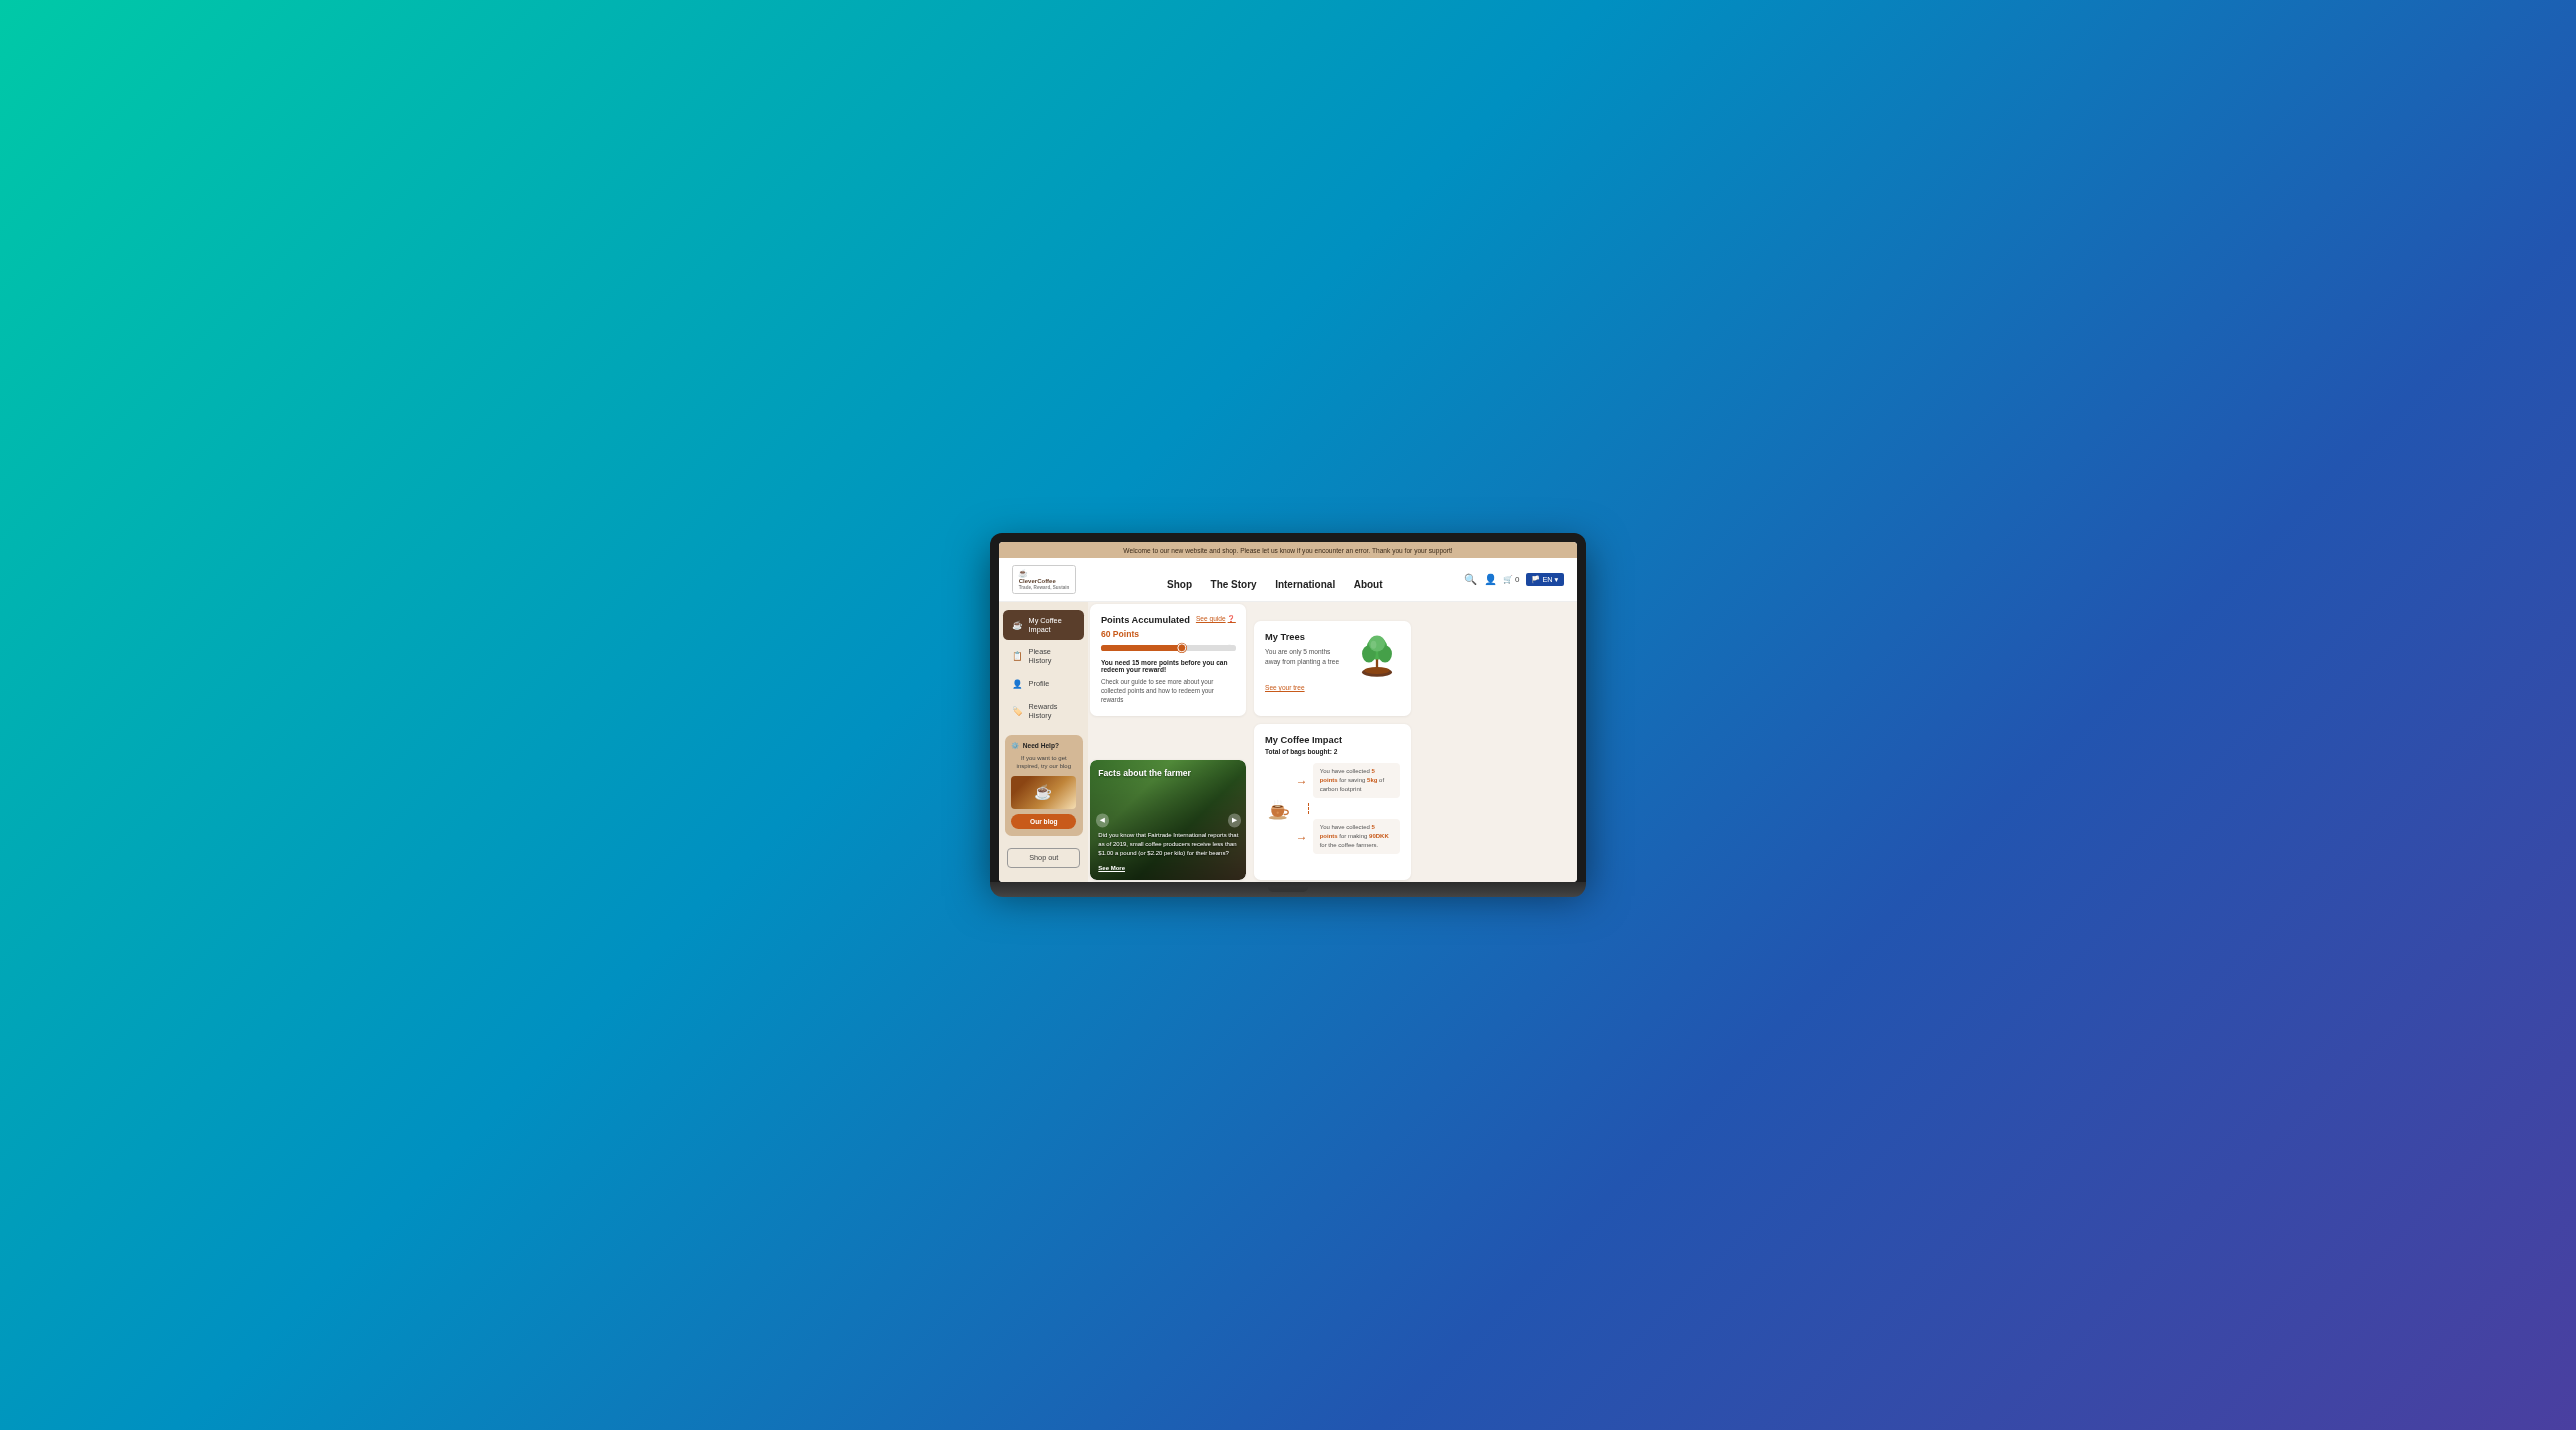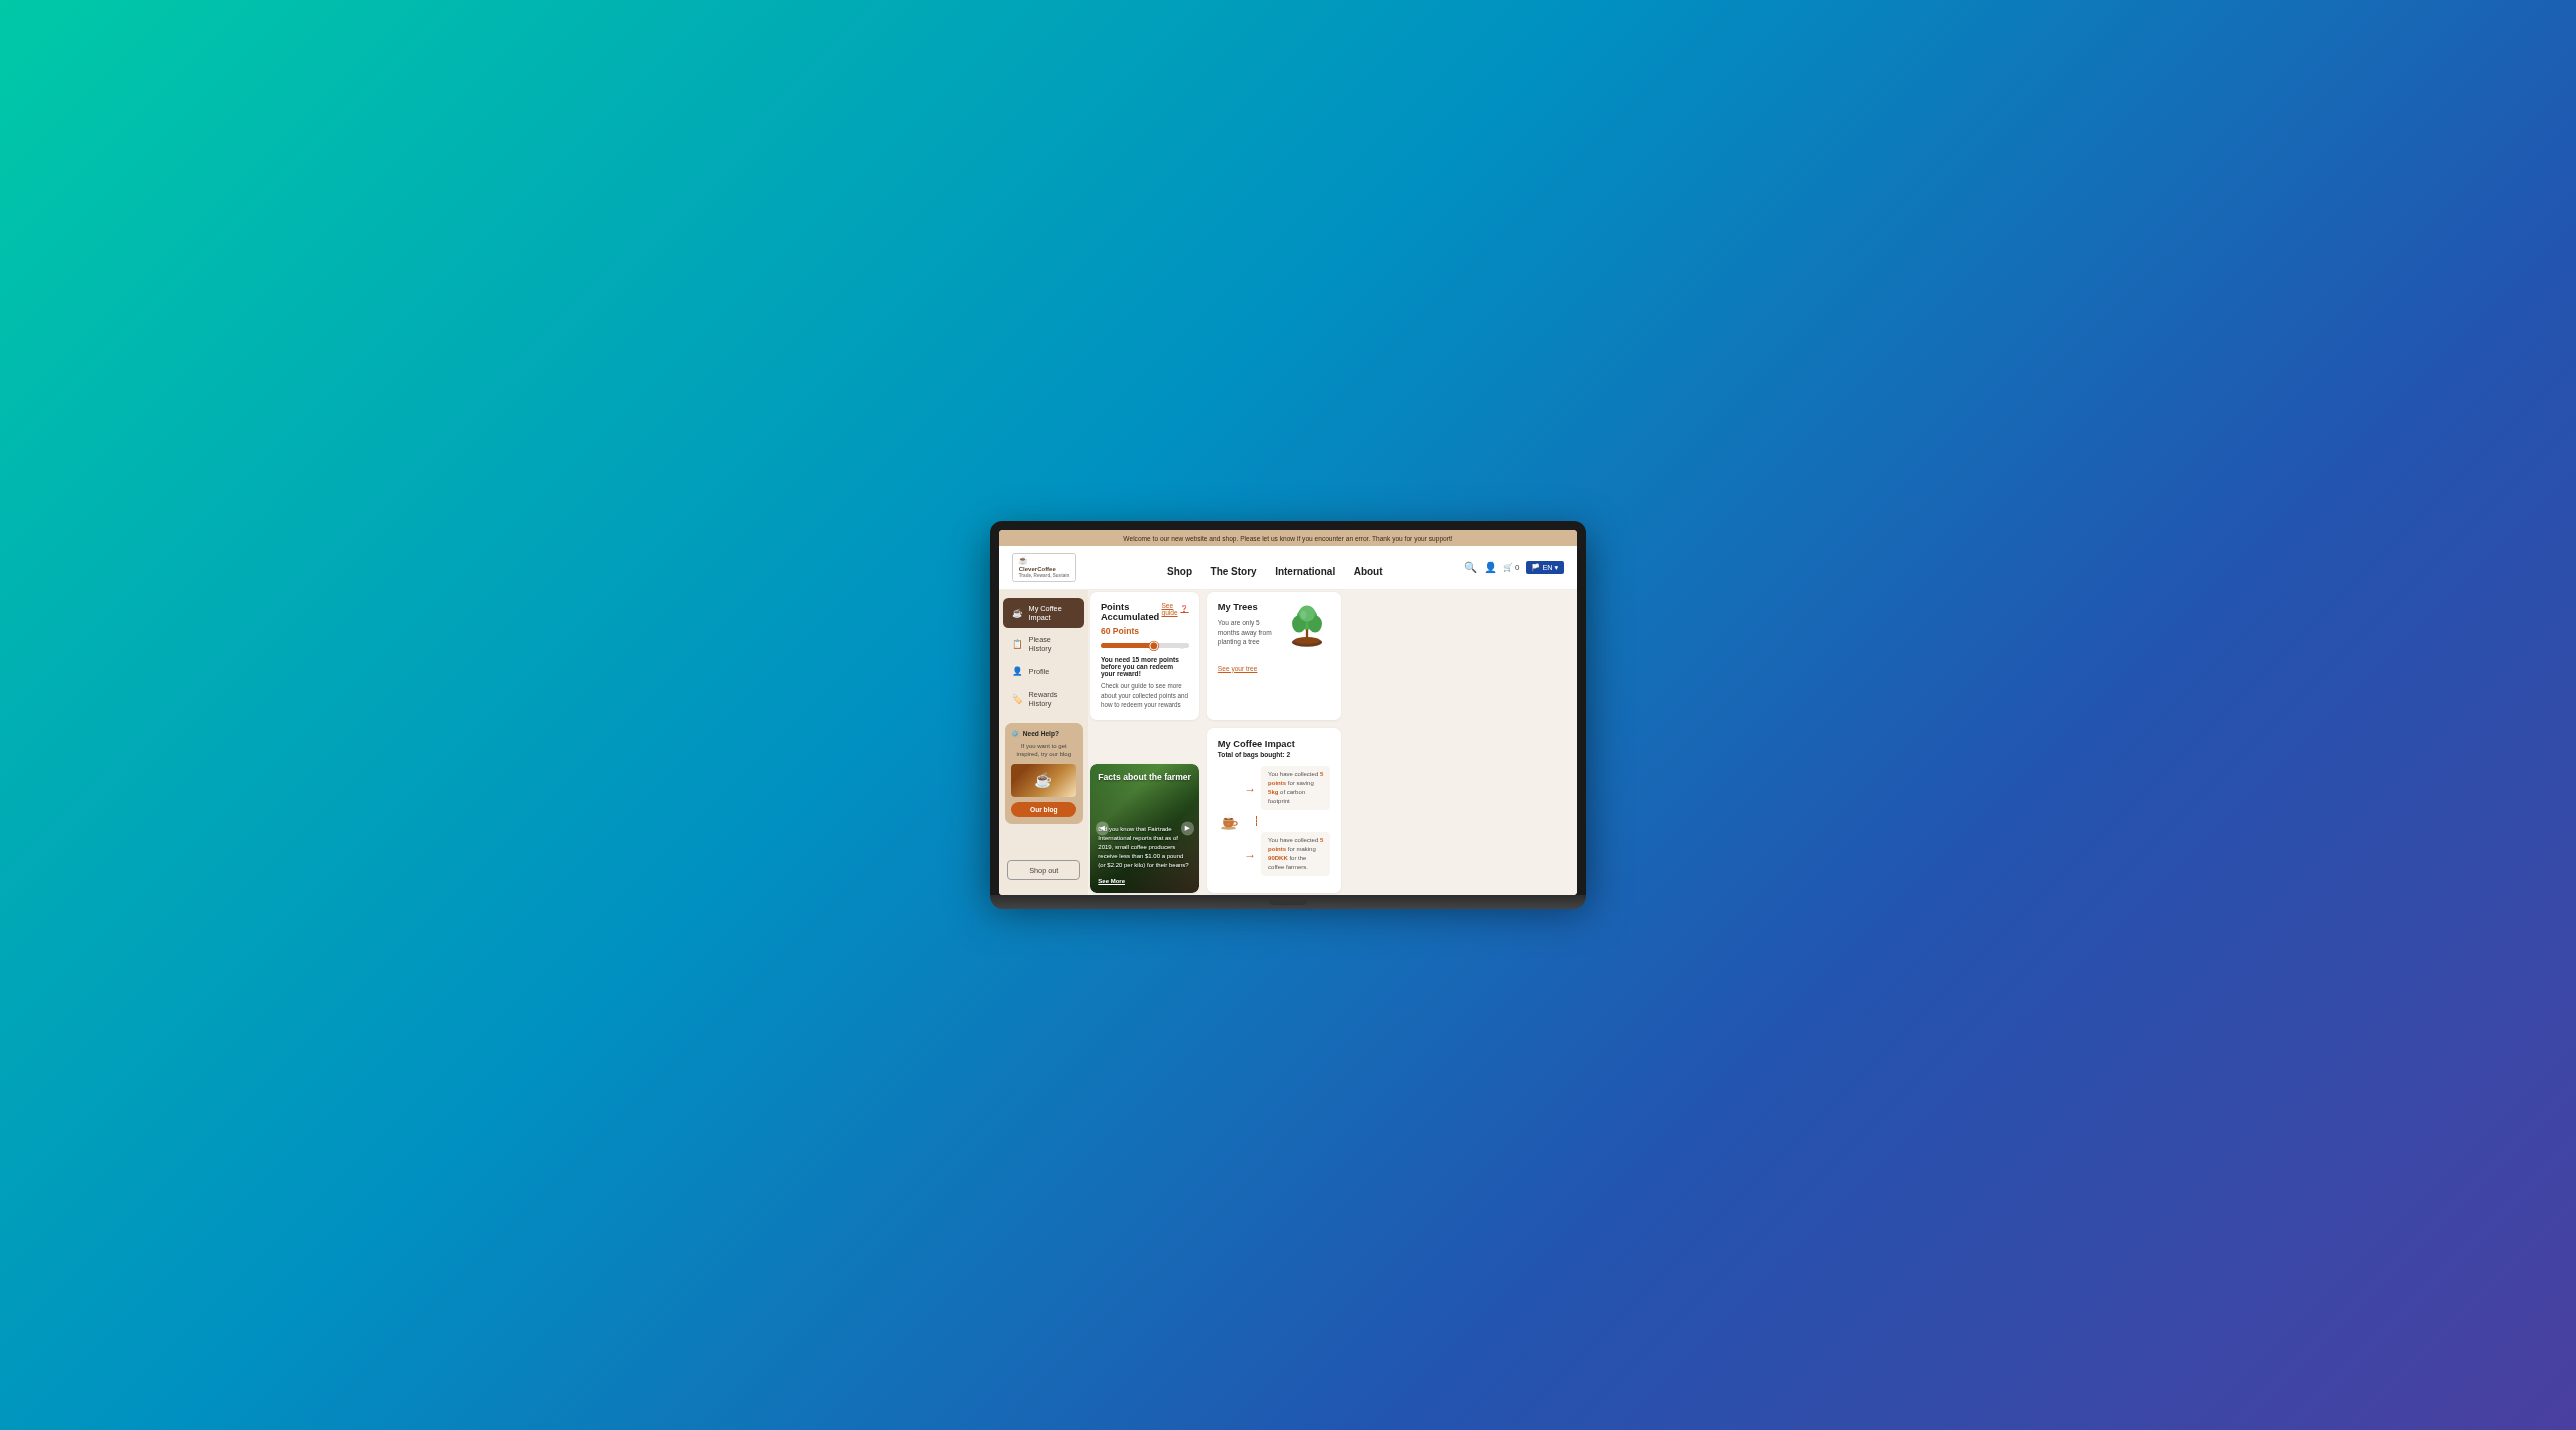--- a/index.html
+++ b/index.html
@@ -216,21 +216,21 @@
       font-size: 7.3px;
       color: #444;
       cursor: pointer;
     }
 
     
     .content-area {
       flex: 1;
       padding: 2px;
       display: grid;
-      grid-template-columns: 1fr 1fr 1fr 1fr;
+      grid-template-columns: 1fr 1fr 1fr;
       grid-template-rows: auto auto;
       gap: 8px;
     }
 
     
     .card {
       background: #fff;
       border-radius: 6.6px;
       padding: 10.6px;
       box-shadow: 0 0.7px 2.6px rgba(0,0,0,0.06);
@@ -314,20 +314,21 @@
       line-height: 1.5;
     }
 
     
     .card-trees {
       grid-column: 2;
       grid-row: 1;
       display: flex;
       gap: 8px;
       align-items: flex-start;
+      margin-top: 17px;
     }
     .trees-text { flex: 1; }
     .trees-title {
       font-size: 9.3px;
       font-weight: 700;
       color: #222;
       margin-bottom: 5.3px;
     }
     .trees-desc {
       font-size: 6.6px;

